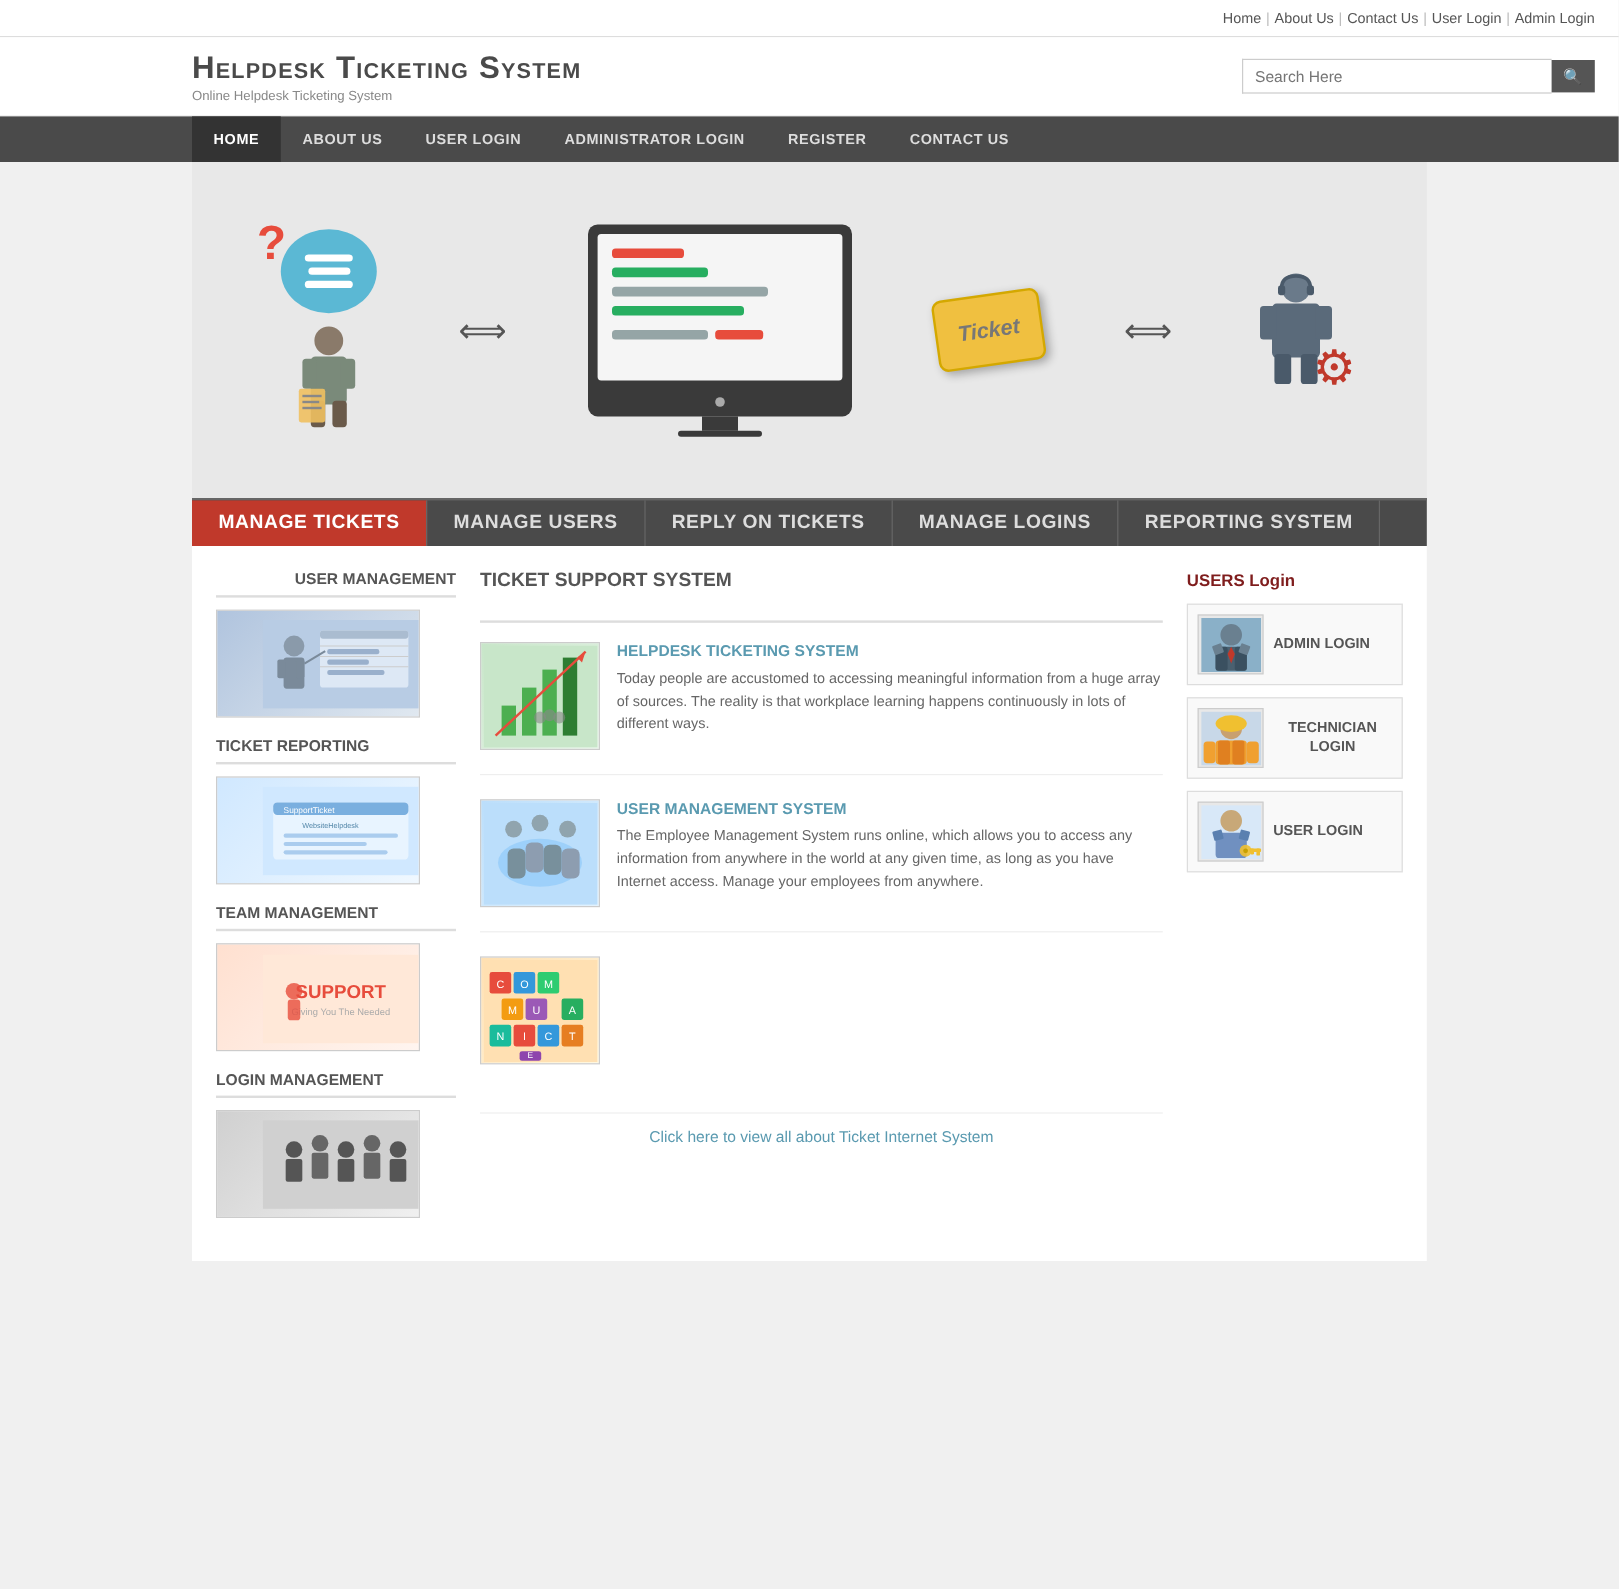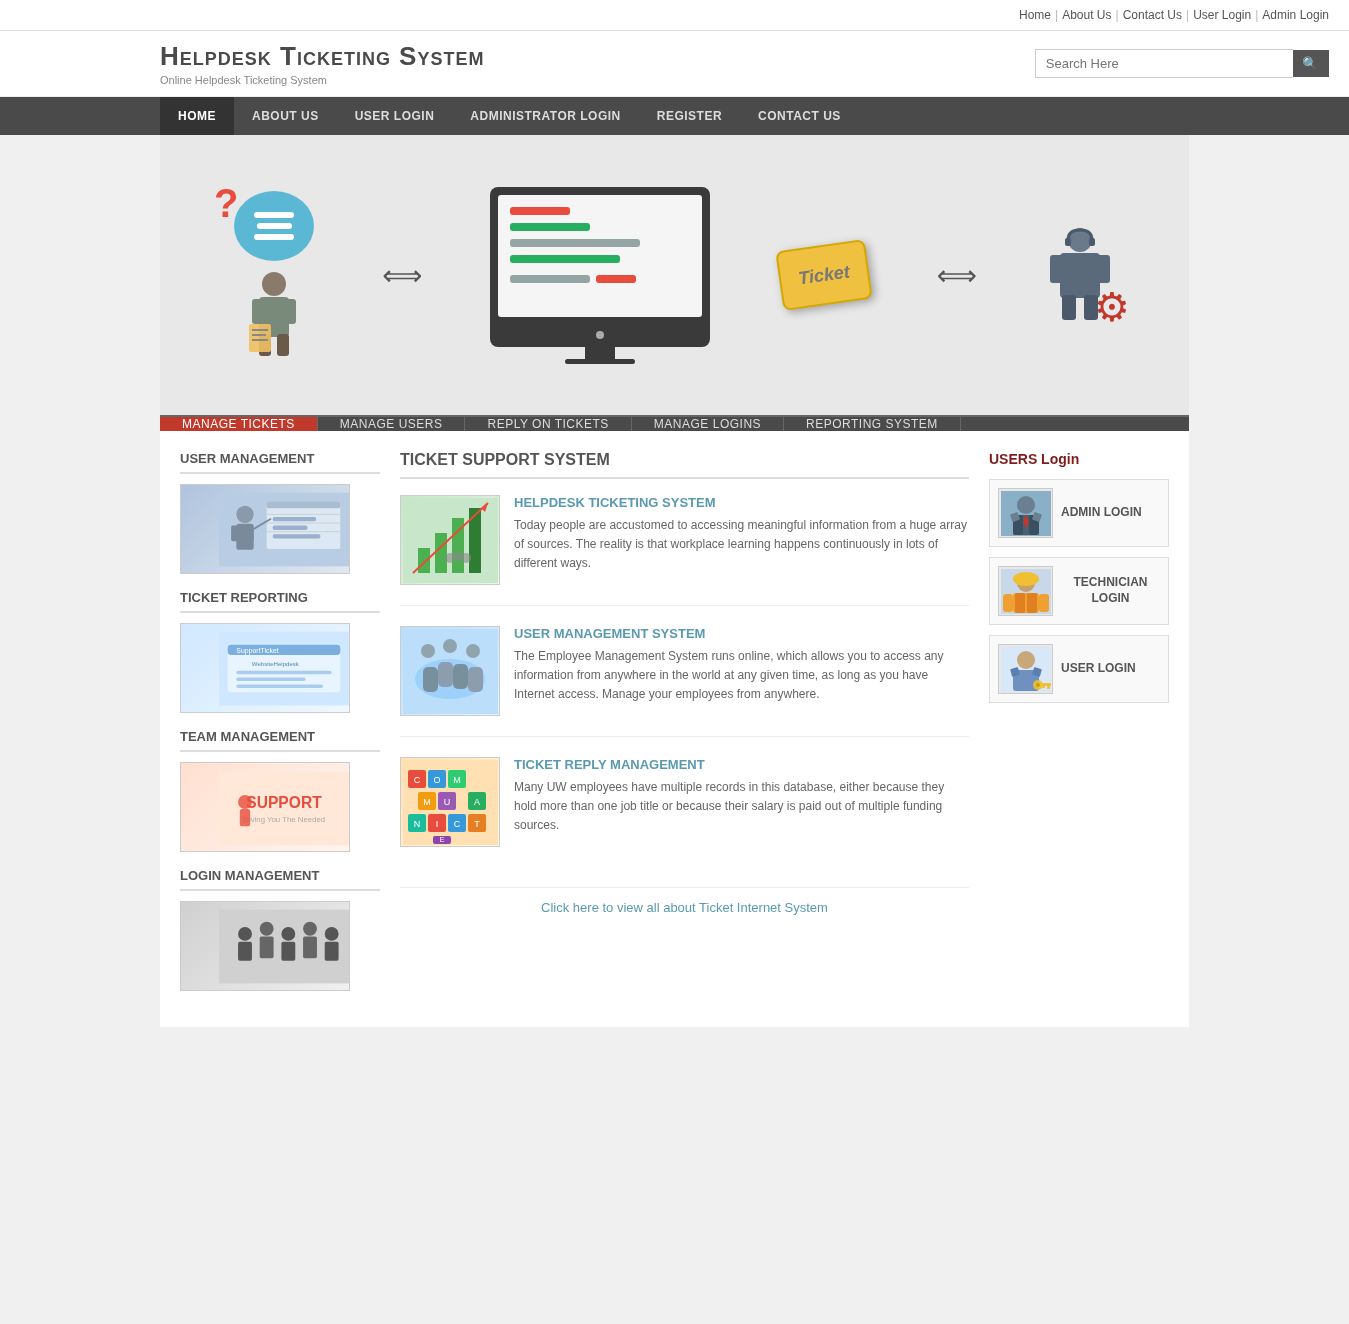--- a/index.html
+++ b/index.html
@@ -172,23 +172,23 @@
     
     #sub-nav {
       background: #4a4a4a;
       margin: 0 160px;
       display: flex;
       border-top: 2px solid #666;
     }
     #sub-nav a {
       color: #ddd;
       text-decoration: none;
-      padding: 0 22px;
-      font-size: 12px;
-      font-weight: normal;
+      padding: 10px 22px;
+      font-size: 16px;
+      font-weight: bold;
       letter-spacing: 0.5px;
       text-transform: uppercase;
       border-right: 1px solid #666;
     }
     #sub-nav a:first-child { background: #c0392b; color: #fff; }
 
     
     #main {
       margin: 0 160px;
       background: #fff;
@@ -205,21 +205,21 @@
     }
     .sidebar-section-title {
       font-size: 13px;
       font-weight: bold;
       color: #555;
       border-bottom: 2px solid #ddd;
       padding-bottom: 6px;
       margin-bottom: 10px;
       margin-top: 10px;
     }
-    .sidebar-section-title:first-child { margin-top: 0; }
+    .sidebar-section-title:first-child { margin-top: 0; text-align: right; }
     .sidebar-img {
       width: 170px;
       height: 90px;
       background: #ddd;
       margin-bottom: 16px;
       display: flex;
       align-items: center;
       justify-content: center;
       overflow: hidden;
       border: 1px solid #ccc;
@@ -245,21 +245,21 @@
 
     
     #content-middle {
       flex: 1;
     }
     .section-title-top {
       font-size: 16px;
       font-weight: bold;
       color: #555;
       border-bottom: 2px solid #ddd;
-      padding-bottom: 8px;
+      padding-bottom: 24px;
       margin-bottom: 16px;
     }
     .content-item {
       display: flex;
       gap: 14px;
       margin-bottom: 20px;
       padding-bottom: 20px;
       border-bottom: 1px solid #eee;
     }
     .content-item:last-of-type { border-bottom: none; }
@@ -607,24 +607,20 @@
           <rect x="45" y="54" width="18" height="18" rx="2" fill="#3498db"></rect>
           <text x="54" y="67" font-size="9" fill="#fff" font-family="Arial" text-anchor="middle">C</text>
           <rect x="65" y="32" width="18" height="18" rx="2" fill="#27ae60"></rect>
           <text x="74" y="45" font-size="9" fill="#fff" font-family="Arial" text-anchor="middle">A</text>
           <rect x="65" y="54" width="18" height="18" rx="2" fill="#e67e22"></rect>
           <text x="74" y="67" font-size="9" fill="#fff" font-family="Arial" text-anchor="middle">T</text>
           <rect x="30" y="76" width="18" height="8" rx="2" fill="#8e44ad"></rect>
           <text x="39" y="82" font-size="7" fill="#fff" font-family="Arial" text-anchor="middle">E</text>
         </svg>
       </div>
-      <div class="content-item-text">
-        <h3>TICKET REPLY MANAGEMENT</h3>
-        <p>Many UW employees have multiple records in this database, either because they hold more than one job title or because their salary is paid out of multiple funding sources.</p>
-      </div>
     </div>
 
     <a href="#" class="view-all-link">Click here to view all about Ticket Internet System</a>
   </div>
 
   <div id="right-sidebar">
     <div class="users-login-title">USERS Login</div>
 
     <div class="login-card">
       <div class="login-card-icon">

